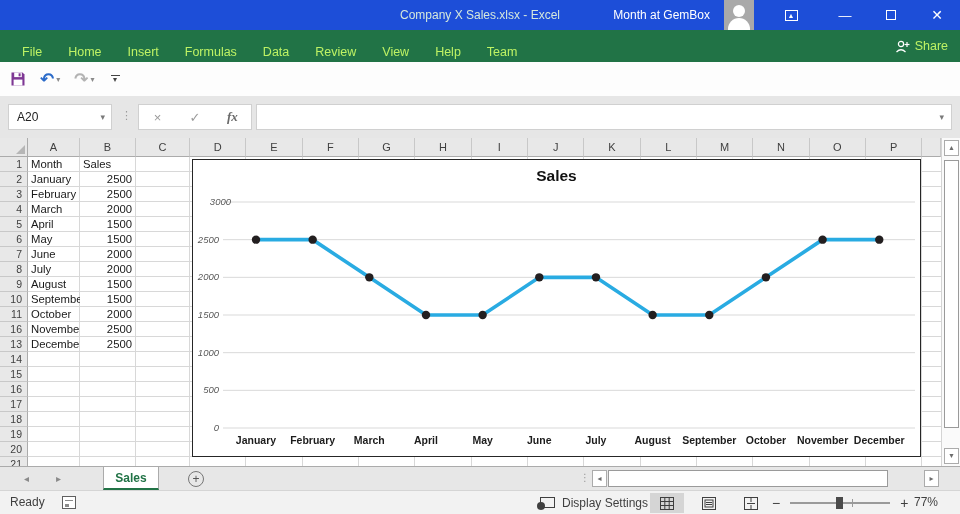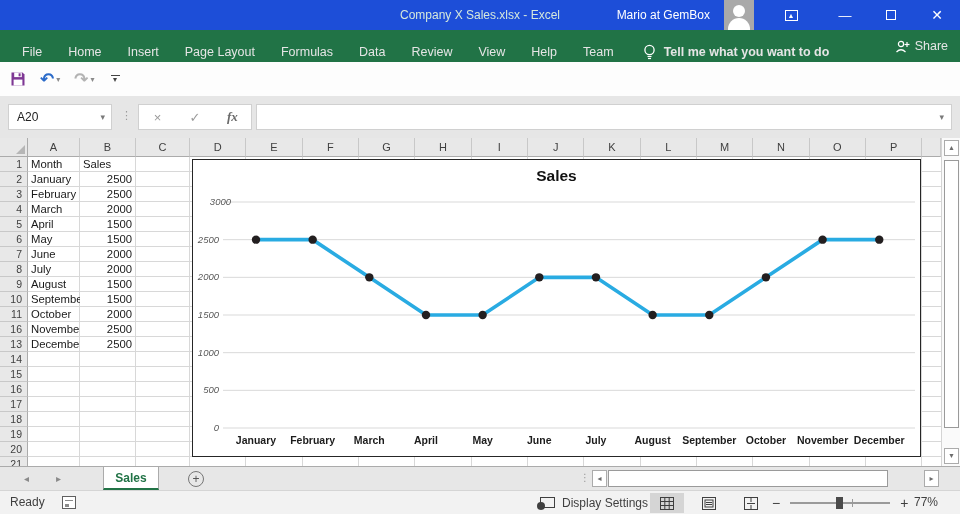--- a/index.html
+++ b/index.html
@@ -15,21 +15,21 @@
   .tb-avatar { width:30px; height:30px; background:#A9A9A9; position:relative; overflow:hidden; margin-right:22px; }
   .tb-avatar .head { position:absolute; left:9px; top:5px; width:12px; height:12px; border-radius:50%; background:#fff; }
   .tb-avatar .body { position:absolute; left:4px; top:18px; width:22px; height:14px; border-radius:11px 11px 0 0; background:#fff; }
   .tb-btn { width:46px; height:30px; display:flex; align-items:center; justify-content:center; color:#fff; font-size:12px; }
   .ribbonopts { width:30px; margin-right:16px; }
   .ribbonopts .box { width:13px; height:11px; border:1px solid #fff; display:flex; align-items:center; justify-content:center; font-size:7px; color:#fff; }
   .maxbox { width:10px; height:10px; border:1px solid #fff; }
   .tb-min { letter-spacing:0; font-size:13px; }
 
   
-  .tabrow { position:absolute; left:0; top:30px; width:960px; height:44px; background:#217346; display:flex; align-items:center; color:#e5e5e5; }
+  .tabrow { position:absolute; left:0; top:30px; width:960px; height:44px; background:#217346; display:flex; align-items:center; color:#bef264; }
   .rtabs { display:flex; height:32px; padding-left:9px; }
   .rtab { padding:0 13px; line-height:32px; font-size:12.5px; white-space:nowrap; cursor:pointer; }
   .tellme { display:flex; align-items:center; margin-left:16px; font-size:12.5px; font-weight:bold; }
   .tellme svg { margin-right:8px; }
   .share { position:absolute; right:12px; top:0; height:32px; display:flex; align-items:center; font-size:12.5px; }
   .share svg { margin-right:5px; }
 
   
   .qatrow { position:absolute; left:0; top:62px; width:960px; height:34px; background:#FDFDFD; display:flex; align-items:center; }
   .qat-ic { display:flex; align-items:center; margin-left:10px; }
@@ -121,21 +121,21 @@
   .zsign { font-size:14px; }
 </style>
 </head>
 <body>
 
 <div id="app">
 
   <div class="titlebar">
     <div class="tb-title">Company X Sales.xlsx  -  Excel</div>
     <div class="tb-right">
-      <div class="tb-account">Mario at GemBox</div>
+      <div class="tb-account">Month at GemBox</div>
       <div class="tb-avatar">
         <div class="head"></div>
         <div class="body"></div>
       </div>
       <div class="tb-btn ribbonopts">
         <div class="box">▲</div>
       </div>
       <div class="tb-btn tb-min">
           <span>—</span>
         </div>
@@ -146,36 +146,27 @@
           <span style="font-size:14px;">✕</span>
         </div>
     </div>
   </div>
 
   <div class="tabrow">
     <div class="rtabs">
         <div class="rtab">File</div>
         <div class="rtab">Home</div>
         <div class="rtab">Insert</div>
-        <div class="rtab">Page Layout</div>
         <div class="rtab">Formulas</div>
         <div class="rtab">Data</div>
         <div class="rtab">Review</div>
         <div class="rtab">View</div>
         <div class="rtab">Help</div>
         <div class="rtab">Team</div>
       </div>
-    <div class="tellme">
-      <svg width="13" height="17" viewBox="0 0 13 17">
-        <circle cx="6.5" cy="6" r="4.6" fill="none" stroke="#fff" stroke-width="1.3"></circle>
-        <line x1="4.5" y1="12.5" x2="8.5" y2="12.5" stroke="#fff" stroke-width="1.2"></line>
-        <line x1="5" y1="14.5" x2="8" y2="14.5" stroke="#fff" stroke-width="1.2"></line>
-      </svg>
-      <span>Tell me what you want to do</span>
-    </div>
     <div class="share">
       <svg width="15" height="15" viewBox="0 0 15 15">
         <circle cx="6" cy="5" r="2.6" fill="none" stroke="#fff" stroke-width="1.2"></circle>
         <path d="M1.5 13 Q6 8.5 10.5 13" fill="none" stroke="#fff" stroke-width="1.2"></path>
         <line x1="12" y1="3" x2="12" y2="8" stroke="#fff" stroke-width="1.2"></line>
         <line x1="9.5" y1="5.5" x2="14.5" y2="5.5" stroke="#fff" stroke-width="1.2"></line>
       </svg>
       <span>Share</span>
     </div>
   </div>

